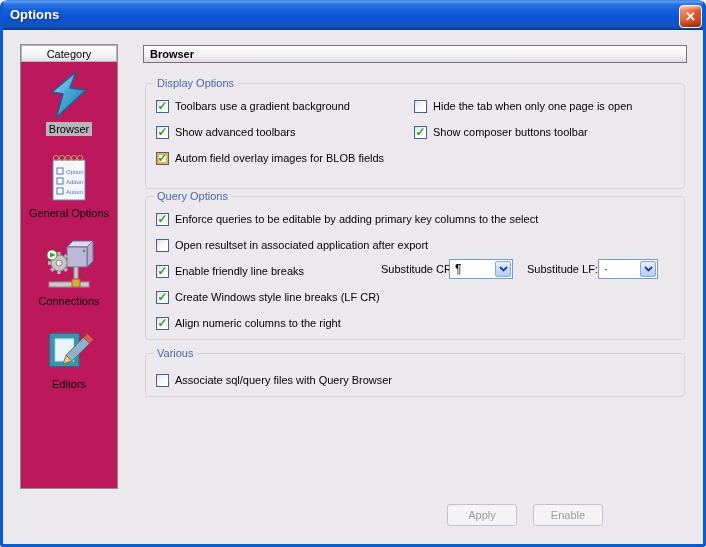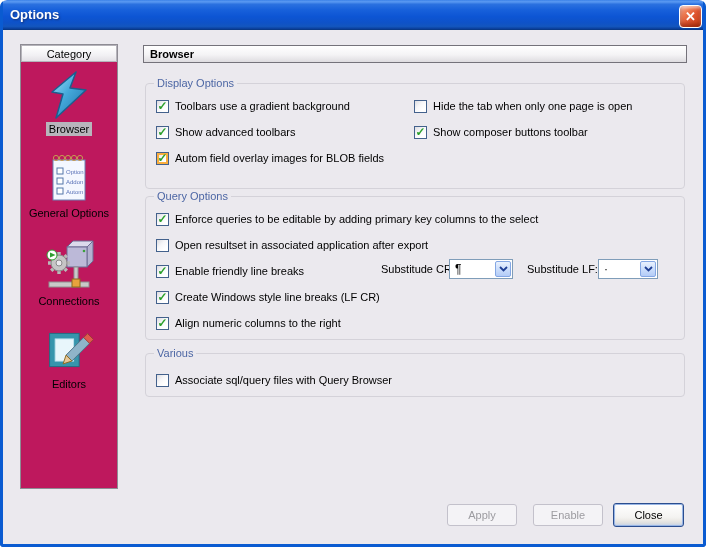--- a/index.html
+++ b/index.html
@@ -227,16 +227,15 @@
   <div class="groupbox" style="top:353px;height:44px;">
     <span class="gb-title">Various</span>
     <div class="chk" style="left:10px;top:19px;justify-content:space-between;">
       <span class="cb"></span>
       <span class="lbl">Associate sql/query files with Query Browser</span>
     </div>
   </div>
 
   <div class="btn disabled" style="left:447px;top:504px;width:70px;">Apply</div>
   <div class="btn disabled" style="left:533px;top:504px;width:70px;">Enable</div>
-  <div class="btn default" style="left:613px;top:503px;width:71px;height:24px;">Close</div>
 
   <div class="frame"></div>
 </div>
 
 </body></html>

